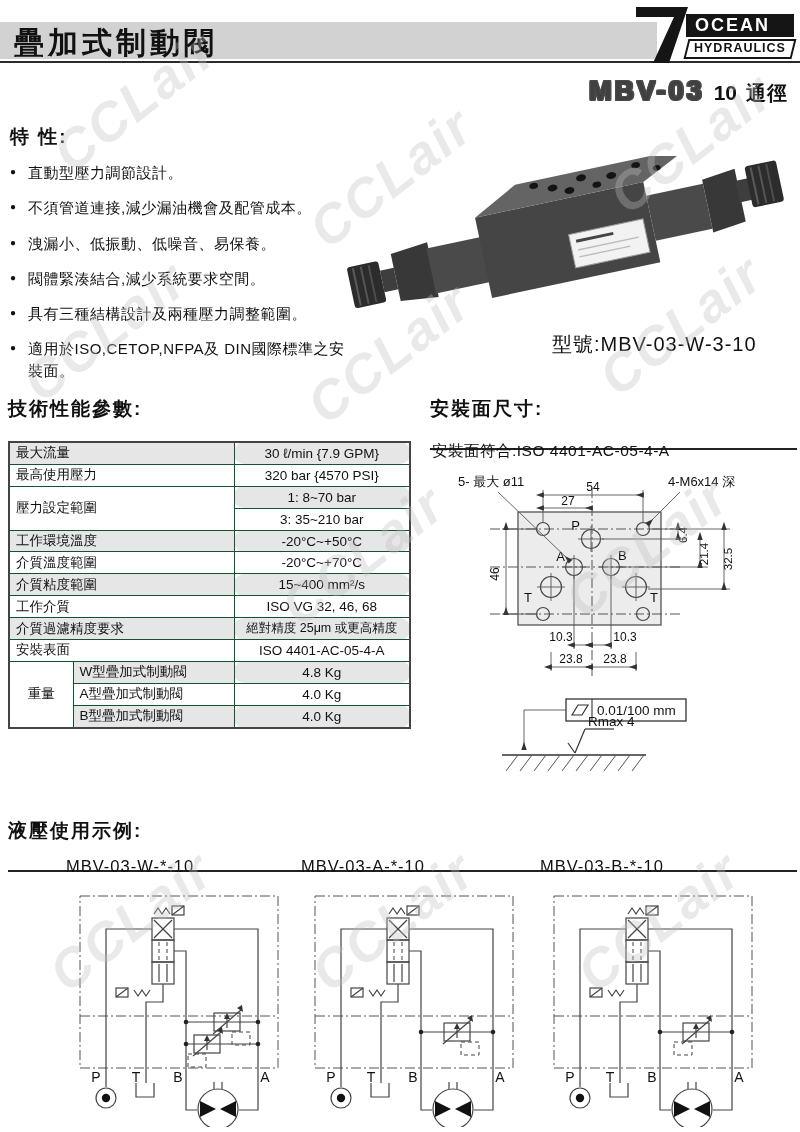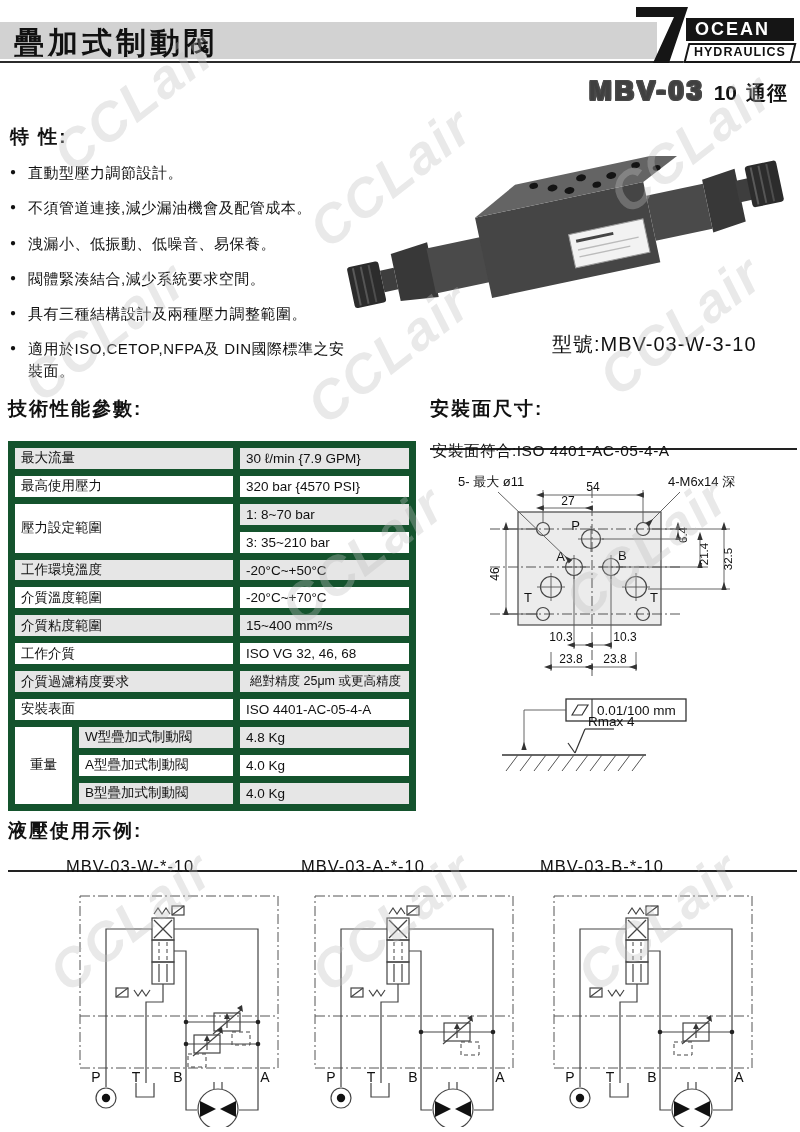--- a/index.html
+++ b/index.html
@@ -10,21 +10,21 @@
   
   .wm{position:absolute;z-index:3;font-size:54px;font-weight:bold;font-style:italic;
       letter-spacing:2px;color:#bfbfbf;opacity:.34;transform:rotate(-38deg);
       pointer-events:none;white-space:nowrap;}
 
   
   .titlebar{position:absolute;left:0;top:22px;width:657px;height:37px;background:#d2d2d2;z-index:1;}
   .doc-title{position:absolute;left:14px;top:23px;font-size:30px;font-weight:900;
              letter-spacing:4px;z-index:2;}
   .toprule{position:absolute;left:0;top:61px;width:800px;height:2px;background:#2b2b2b;z-index:1;}
-  .logo{position:absolute;right:6px;top:3px;display:flex;align-items:flex-end;z-index:2;}
+  .logo{position:absolute;right:6px;top:3px;display:flex;align-items:center;z-index:2;}
   .logo .col{display:flex;flex-direction:column;margin-left:-6px;}
   .logo-ocean{background:#151515;color:#fff;font-weight:800;font-size:18px;letter-spacing:2px;
               padding:2px 9px 3px;margin-top:7px;line-height:1;}
   .logo-hyd{border:2.5px solid #151515;background:#fff;color:#111;font-weight:800;font-size:12.5px;
             letter-spacing:1px;padding:1px 6px;margin-top:2px;line-height:1.1;align-self:flex-end;
             transform:skewX(-14deg);}
   .logo-hyd span{display:inline-block;transform:skewX(14deg);}
 
   
   .banner{position:absolute;right:12px;top:76px;display:flex;align-items:baseline;gap:9px;z-index:2;}
@@ -49,23 +49,23 @@
 
   
   .sec{position:absolute;z-index:2;border-bottom:2px solid #222;padding-bottom:26px;}
   .sec-specs{left:8px;top:396px;width:400px;}
   .sec-mount{left:430px;top:396px;width:367px;}
   .sec-ex{left:8px;top:818px;width:789px;}
 
   
   .spec-table{position:absolute;left:8px;top:441px;z-index:2;width:401px;border-collapse:collapse;
               table-layout:fixed;font-size:13.5px;border:2px solid #444;}
-  .spec-table td{border:7px solid #14532d;height:20.9px;padding:0 6px;white-space:nowrap;
+  .spec-table td{border:1px solid #14532d;height:20.9px;padding:0 6px;white-space:nowrap;
                  overflow:hidden;background:#fff;}
-  .spec-table td.val{}
+  .spec-table td.val{text-align:center;border-radius:10px;}
   .spec-table tr.shade td{background:#e6e6e6;}
   .spec-table td.merged{background:#fff !important;text-align:left;}
   .spec-table td.wmerged{background:#fff !important;text-align:center;}
   .spec-table td.small{font-size:12.5px;padding:0 10px;}
 
   .mount-std{position:absolute;left:432px;top:441px;font-size:15.5px;letter-spacing:.5px;z-index:2;}
   .mount-svg{position:absolute;left:428px;top:462px;z-index:2;}
   .surf-svg{position:absolute;left:478px;top:693px;z-index:2;}
   .surf-note{position:absolute;left:506px;top:780px;font-size:14.5px;line-height:1.55;
              letter-spacing:1px;z-index:2;}

